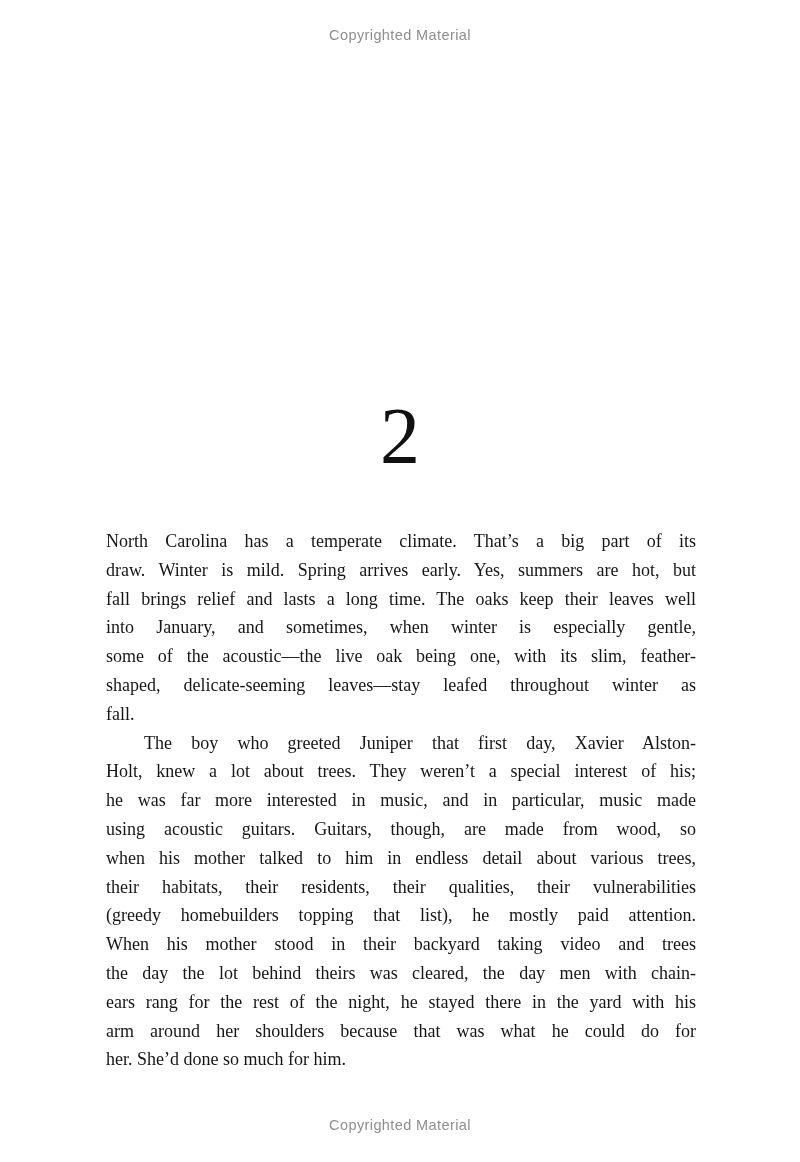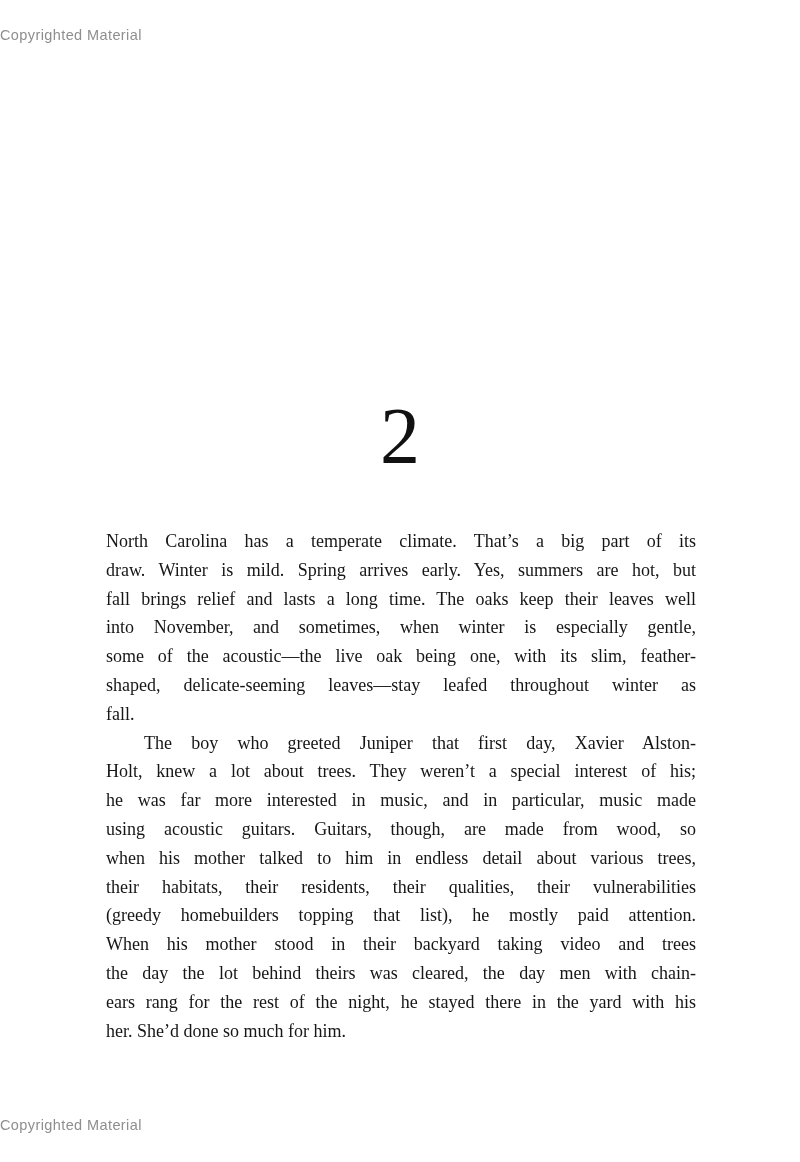--- a/index.html
+++ b/index.html
@@ -12,21 +12,21 @@
     width: 800px;
     height: 1162px;
     background: #ffffff;
     overflow: hidden;
     font-family: "Liberation Serif", serif;
   }
   .notice {
     position: absolute;
     left: 0;
     width: 100%;
-    text-align: left;
+    text-align: center;
     font-family: "Liberation Sans", sans-serif;
     font-size: 14.5px;
     letter-spacing: 0.4px;
     color: #8e8e8e;
   }
   .notice.top { top: 27px; }
   .notice.bottom { top: 1117px; }
   .chapter-number {
     position: absolute;
     top: 396px;
@@ -68,34 +68,35 @@
 <div class="page">
   <div class="notice top">Copyrighted Material</div>
 
   <div class="chapter-number">2</div>
 
   <div class="body-text" id="body-text">
       <div class="paragraph">
         <div class="line">North Carolina has a temperate climate. That’s a big part of its</div>
         <div class="line">draw. Winter is mild. Spring arrives early. Yes, summers are hot, but</div>
         <div class="line">fall brings relief and lasts a long time. The oaks keep their leaves well</div>
-        <div class="line">into November, and sometimes, when winter is especially gentle,</div>
+        <div class="line">into January, and sometimes, when winter is especially gentle,</div>
         <div class="line">some of the acoustic—the live oak being one, with its slim, feather-</div>
         <div class="line">shaped, delicate-seeming leaves—stay leafed throughout winter as</div>
         <div class="line last">fall.</div>
       </div>
       <div class="paragraph">
         <div class="line indent">The boy who greeted Juniper that first day, Xavier Alston-</div>
         <div class="line">Holt, knew a lot about trees. They weren’t a special interest of his;</div>
         <div class="line">he was far more interested in music, and in particular, music made</div>
         <div class="line">using acoustic guitars. Guitars, though, are made from wood, so</div>
         <div class="line">when his mother talked to him in endless detail about various trees,</div>
         <div class="line">their habitats, their residents, their qualities, their vulnerabilities</div>
         <div class="line">(greedy homebuilders topping that list), he mostly paid attention.</div>
         <div class="line">When his mother stood in their backyard taking video and trees</div>
         <div class="line">the day the lot behind theirs was cleared, the day men with chain-</div>
         <div class="line">ears rang for the rest of the night, he stayed there in the yard with his</div>
+        <div class="line">arm around her shoulders because that was what he could do for</div>
         <div class="line last">her. She’d done so much for him.</div>
       </div>
     </div>
 
   <div class="notice bottom">Copyrighted Material</div>
 </div>
 
 </body></html>

